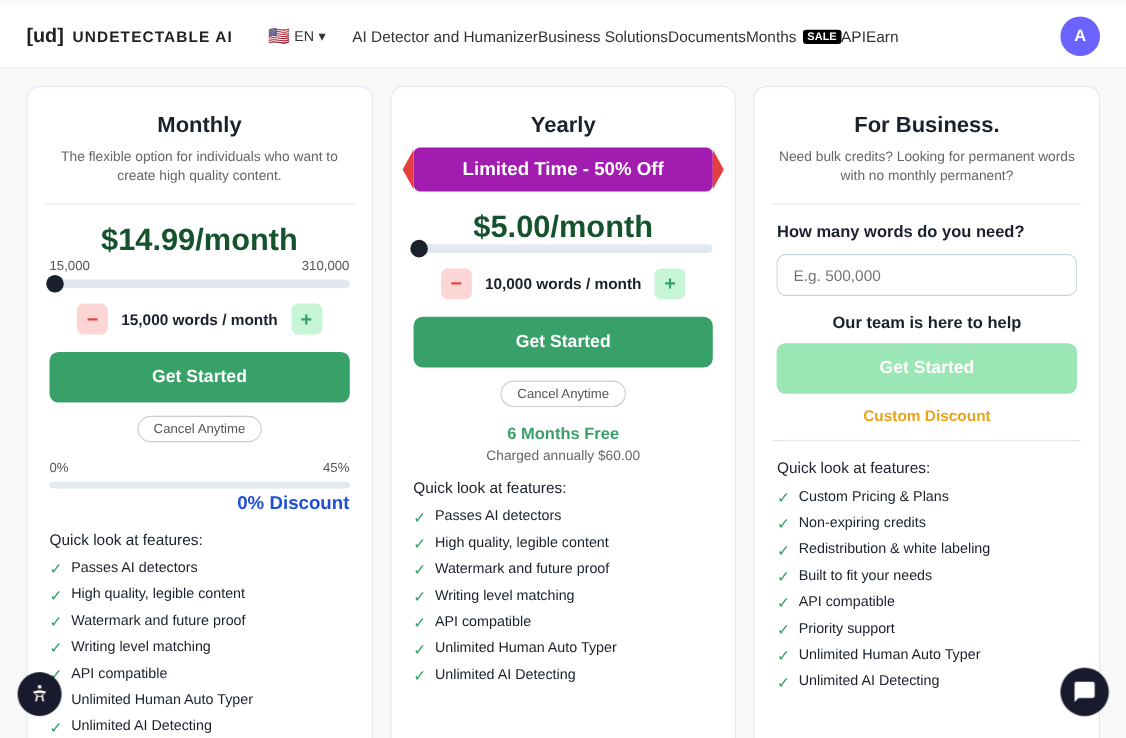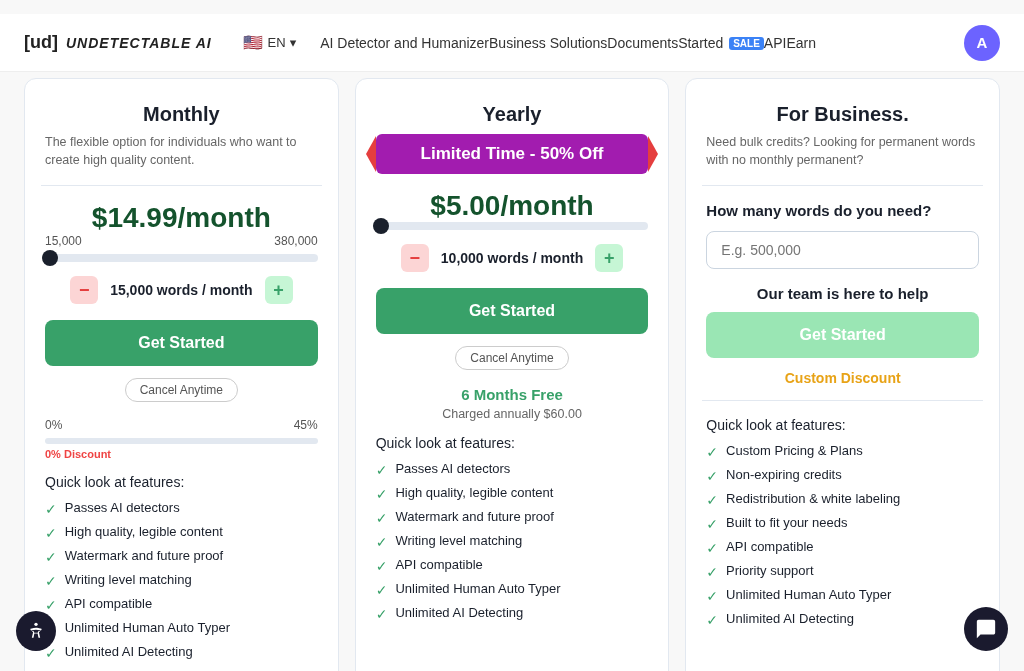--- a/index.html
+++ b/index.html
@@ -2,45 +2,45 @@
 <html><head>
   <meta charset="utf-8">
   <style>
     * { box-sizing: border-box; margin: 0; padding: 0; }
     body { font-family: -apple-system, BlinkMacSystemFont, 'Segoe UI', sans-serif; background: #f8f8f8; min-height: 671px; }
 
     
     .navbar {
       display: flex; align-items: center; background: #fff;
       padding: 0 24px; height: 58px; border-bottom: 1px solid #eee;
-      position: sticky; top: 14px; z-index: 100;
+      position: sticky; top: 4px; z-index: 100;
     }
     .logo-area { display: flex; align-items: center; gap: 8px; margin-right: 32px; }
     .logo-bracket { font-weight: 700; font-size: 18px; color: #222; }
-    .logo-text { font-weight: 600; font-size: 14px; color: #222; letter-spacing: 1px; font-style: italic; }
+    .logo-text { font-weight: 600; font-size: 14px; color: #222; letter-spacing: 1px; }
     .lang-selector { display: flex; align-items: center; gap: 4px; margin-right: 24px; cursor: pointer; font-size: 13px; color: #333; }
     .flag { font-size: 16px; }
     .nav-links { display: flex; align-items: center; flex: 1; }
     .nav-link { font-size: 14px; color: #333; text-decoration: none; cursor: pointer; white-space: nowrap; }
-    .sale-badge { background: #3b82f6; color: #fff; font-size: 10px; font-weight: 700; padding: 1px 4px; border-radius: 3px; margin-left: 2px; vertical-align: middle; }
+    .sale-badge { background: #000000; color: #fff; font-size: 10px; font-weight: 700; padding: 1px 4px; border-radius: 3px; margin-left: 2px; vertical-align: middle; }
     .avatar { width: 36px; height: 36px; border-radius: 50%; background: #6c63ff; color: #fff; display: flex; align-items: center; justify-content: center; font-weight: 700; font-size: 15px; cursor: pointer; }
 
     
     .main-content {
       display: flex; justify-content: center; gap: 16px;
       padding: 20px 24px; max-width: 1024px; margin: 0 auto;
     }
 
     
     .pricing-card {
       background: #fff; border: 1.5px solid #e2e8f0; border-radius: 12px;
       padding: 24px 20px; flex: 1; min-width: 0;
     }
     .card-title { text-align: center; font-size: 20px; font-weight: 700; color: #1a202c; margin-bottom: 8px; }
-    .card-subtitle { text-align: left; font-size: 12.5px; color: #666; margin-bottom: 16px; line-height: 1.4; }
+    .card-subtitle { text-align: center; font-size: 12.5px; color: #666; margin-bottom: 16px; line-height: 1.4; }
     .divider { border: none; border-top: 1px solid #e2e8f0; margin: 0 -4px 16px; }
 
     .price { text-align: center; font-size: 28px; font-weight: 800; color: #14532d; }
 
     
     .slider-range { display: flex; justify-content: space-between; font-size: 12px; color: #555; margin-bottom: 6px; }
     .slider-track { position: relative; height: 8px; background: #e2e8f0; border-radius: 4px; margin-bottom: 14px; }
     .slider-fill { height: 8px; background: #38a169; border-radius: 4px; }
     .slider-thumb { position: absolute; top: 50%; transform: translate(-50%, -50%); width: 16px; height: 16px; border-radius: 50%; background: #1a202c; cursor: pointer; }
 
@@ -61,21 +61,21 @@
       display: flex; justify-content: center; margin-bottom: 16px;
     }
     .cancel-pill {
       border: 1.5px solid #ccc; border-radius: 20px; padding: 4px 14px;
       font-size: 12px; color: #555;
     }
 
     .discount-bar { display: flex; justify-content: space-between; align-items: center; margin-bottom: 6px; font-size: 12px; color: #555; }
     .discount-track { height: 6px; background: #e2e8f0; border-radius: 3px; margin-bottom: 4px; }
     .discount-fill { height: 6px; background: #f6ad55; border-radius: 3px; }
-    .discount-label { text-align: left; font-size: 11px; font-weight: 700; color: #ef4444; margin-bottom: 14px; }
+    .discount-label { text-align: right; font-size: 17px; font-weight: 700; color: #1d4ed8; margin-bottom: 14px; }
 
     
     .features-title { font-size: 14px; font-weight: 400; color: #1a202c; margin-bottom: 10px; }
     .feature-item { display: flex; align-items: flex-start; gap: 8px; margin-bottom: 7px; font-size: 13px; color: #1a202c; font-weight: 500; }
     .check-icon { color: #38a169; font-size: 14px; flex-shrink: 0; margin-top: 1px; }
 
     
     .limited-banner {
       background: #a21caf; color: #fff; text-align: center;
       padding: 10px; border-radius: 6px; font-size: 17px; font-weight: 800;
@@ -131,40 +131,40 @@
     <div class="lang-selector">
       <span class="flag">🇺🇸</span>
       <span>EN</span>
       <span>▾</span>
     </div>
     <div class="nav-links">
       <a class="nav-link">AI Detector and Humanizer</a>
       <a class="nav-link">Business Solutions</a>
       <a class="nav-link">Documents</a>
       <a class="nav-link">
-        <span>Started</span>
+        <span>Months</span>
         <span class="sale-badge">SALE</span>
       </a>
       <a class="nav-link">API</a>
       <a class="nav-link">Earn</a>
     </div>
     <div class="avatar">A</div>
   </nav>
 
   <div class="content-area">
     <div class="main-content">
 
       <div class="pricing-card">
         <div class="card-title">Monthly</div>
         <div class="card-subtitle">The flexible option for individuals who want to create high quality content.</div>
         <hr class="divider">
         <div class="price">$14.99/month</div>
         <div class="slider-range">
           <span>15,000</span>
-          <span>380,000</span>
+          <span>310,000</span>
         </div>
         <div class="slider-track">
           <div class="slider-fill" style="width:2%;"></div>
           <div class="slider-thumb" style="left:2%;"></div>
         </div>
         <div class="word-controls">
           <button class="word-btn minus">−</button>
           <span class="word-label">15,000 words / month</span>
           <button class="word-btn plus">+</button>
         </div>

